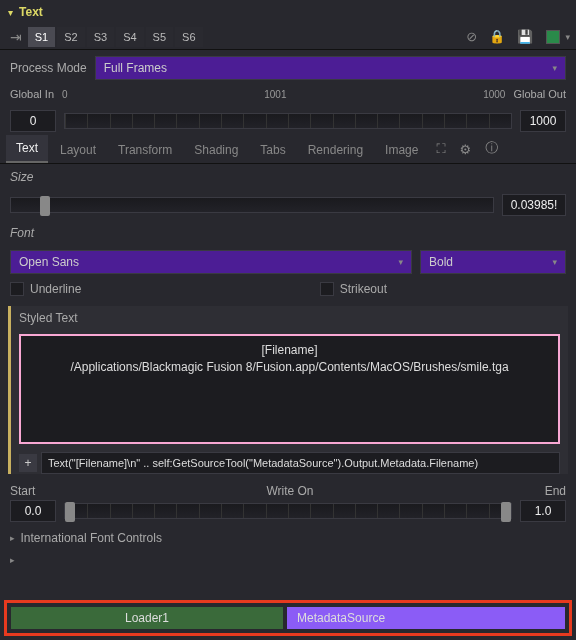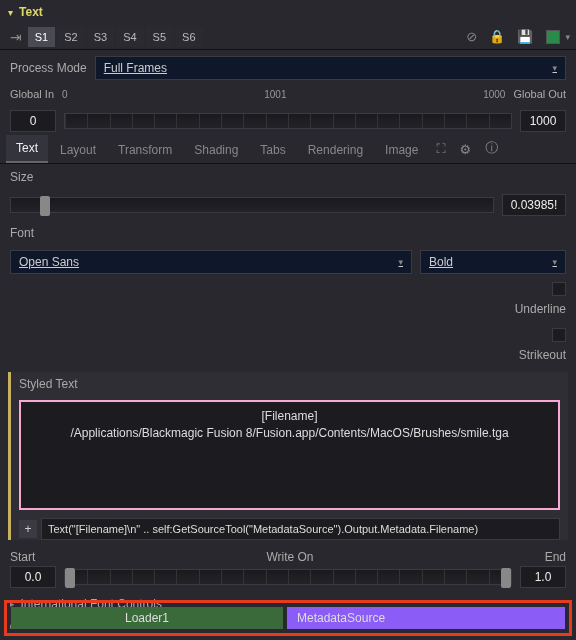--- a/index.html
+++ b/index.html
@@ -9,37 +9,37 @@
   .title { color: #ddd966; font-weight: bold; }
   .strip { display: flex; align-items: center; padding: 2px 6px; gap: 2px; height: 26px; border-bottom: 1px solid #111; }
   .pin { color: #888; font-size: 14px; padding: 0 4px; }
   .sbtn { background: #2a2a30; color: #bbb; padding: 3px 6px; font-size: 11px; border: 1px solid transparent; cursor: pointer; }
   .sbtn.active { background: #4a4a52; color: #fff; }
   .ticon { color: #888; padding: 0 5px; font-size: 13px; cursor: pointer; }
   .swatch { width: 14px; height: 14px; background: #2a8a4a; border: 1px solid #555; margin-left: 6px; }
   .dd { color: #888; font-size: 9px; margin-left: 3px; }
   .row { display: flex; align-items: center; padding: 6px 10px; gap: 8px; }
   .lbl { color: #aaa; white-space: nowrap; }
-  .select { flex: 1; background: #0f172a; border: 1px solid #3a3a42; color: #ccc; padding: 4px 8px; position: relative; display: flex; justify-content: space-between; align-items: center; cursor: pointer; text-decoration: underline; }
+  .select { flex: 1; background: #4c1d95; border: 1px solid #3a3a42; color: #ccc; padding: 4px 8px; position: relative; display: flex; justify-content: space-between; align-items: center; cursor: pointer; }
   .select .arr { font-size: 9px; color: #888; }
   .numbox { background: #1c1c20; border: 1px solid #3a3a42; color: #eee; padding: 3px 6px; width: 46px; text-align: center; }
   .numbox.wide { width: 64px; }
   .slider-row { display: flex; align-items: center; padding: 4px 10px; gap: 8px; }
   .slider-track { flex: 1; height: 16px; background: linear-gradient(to bottom,#1a1a1e,#222228); border: 1px solid #3a3a42; position: relative; }
   .ticks { position: absolute; inset: 0; display: flex; }
   .ticks span { flex: 1; border-left: 1px solid #333; }
   .thumb { position: absolute; top: -2px; width: 10px; height: 20px; background: #888; border-radius: 2px; }
   .glrow { display: flex; align-items: center; padding: 2px 10px 6px; gap: 6px; font-size: 11px; }
   .scale { flex: 1; display: flex; justify-content: space-between; color: #999; font-size: 10px; padding: 0 2px; }
   .tabs { display: flex; border-bottom: 1px solid #111; padding: 0 6px; gap: 2px; height: 28px; align-items: end; }
   .tab { padding: 6px 10px; color: #888; cursor: pointer; font-size: 12px; }
   .tab.active { background: #34343c; color: #eee; border-bottom: 2px solid #666; }
   .tab.icon { padding: 6px 6px; font-size: 13px; }
-  .section { padding: 6px 10px; }
-  .cbrow { display: flex; align-items: flex-end; gap: 6px; padding: 4px 10px; flex-direction: column; }
+  .section { padding: 6px 10px; font-style: italic; }
+  .cbrow { display: flex; align-items: flex-start; gap: 6px; padding: 4px 10px; }
   .cb { width: 14px; height: 14px; background: #1c1c20; border: 1px solid #3a3a42; }
   .fontrow { display: flex; gap: 8px; padding: 4px 10px; }
   .styledwrap { margin: 6px 8px; border-left: 3px solid #c8b060; background: #2e2e34; }
   .styledhdr { padding: 5px 8px; color: #aaa; }
   .styledbox { margin: 4px 8px 8px; background: #1c1c20; border: 2px solid #f9a8d4; padding: 6px 8px; color: #ddd; min-height: 110px; font-size: 12px; line-height: 1.4; text-align: center; }
   .exprrow { display: flex; align-items: center; margin: 4px 8px; gap: 4px; }
   .plus { background: #3a3a42; color: #ccc; width: 18px; height: 18px; display: flex; align-items: center; justify-content: center; cursor: pointer; }
   .expr { flex: 1; background: #1c1c20; border: 1px solid #3a3a42; padding: 4px 6px; color: #ddd; font-size: 11px; overflow: hidden; white-space: nowrap; }
   .writeon { padding: 4px 10px; }
   .wohdr { display: flex; justify-content: space-between; color: #aaa; margin-bottom: 2px; }

